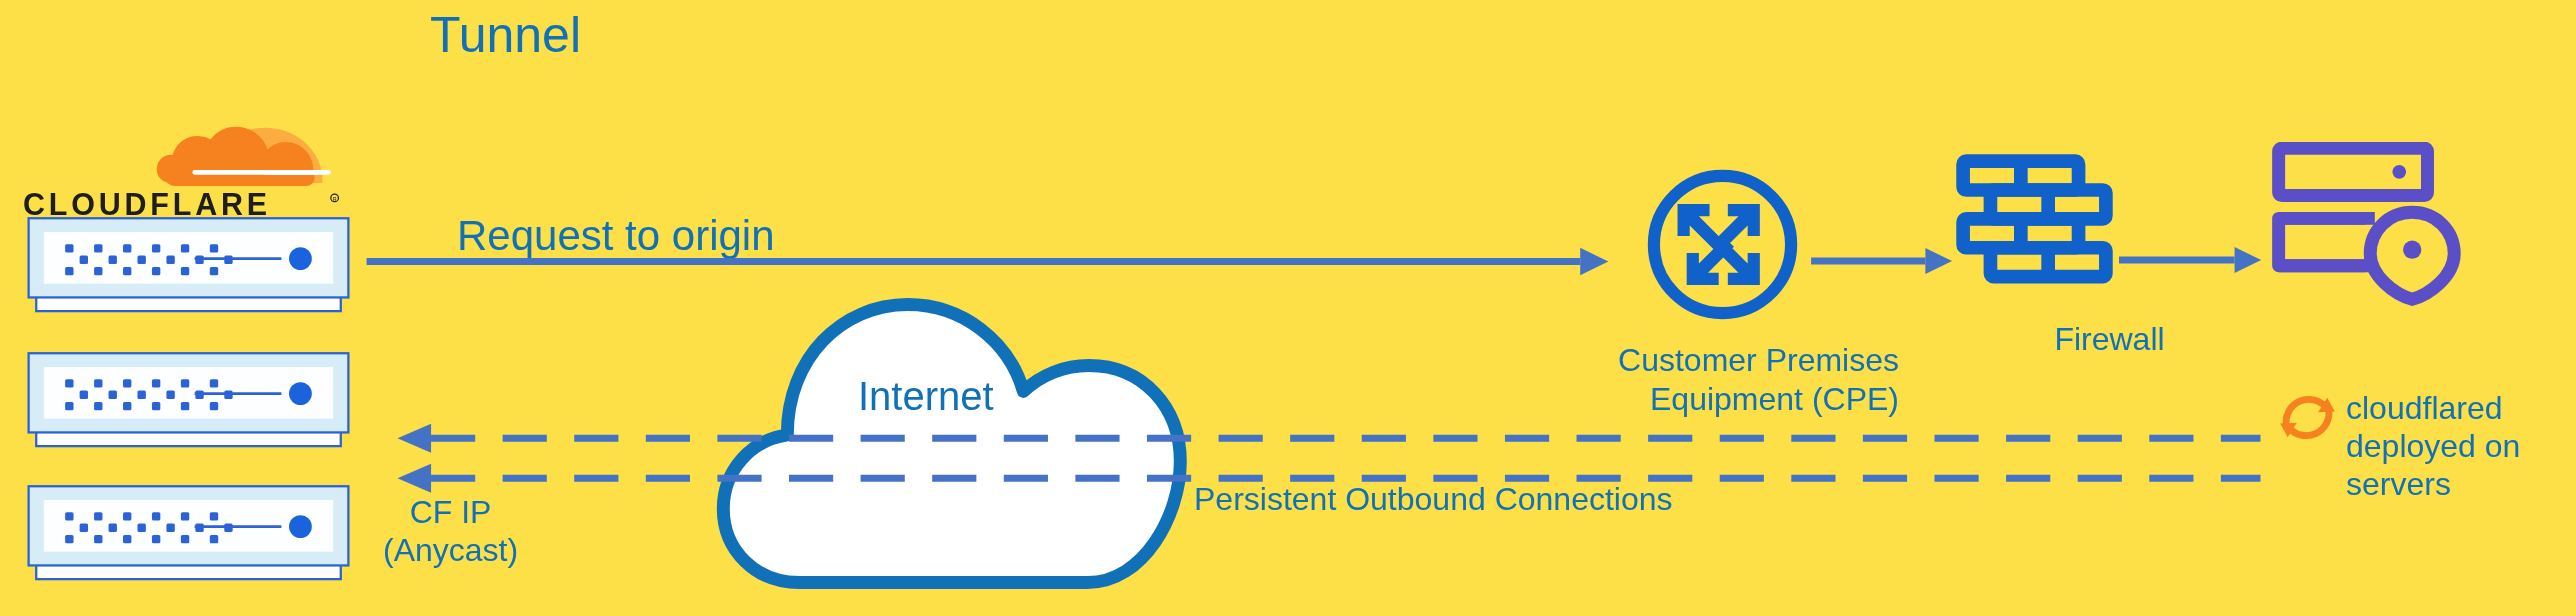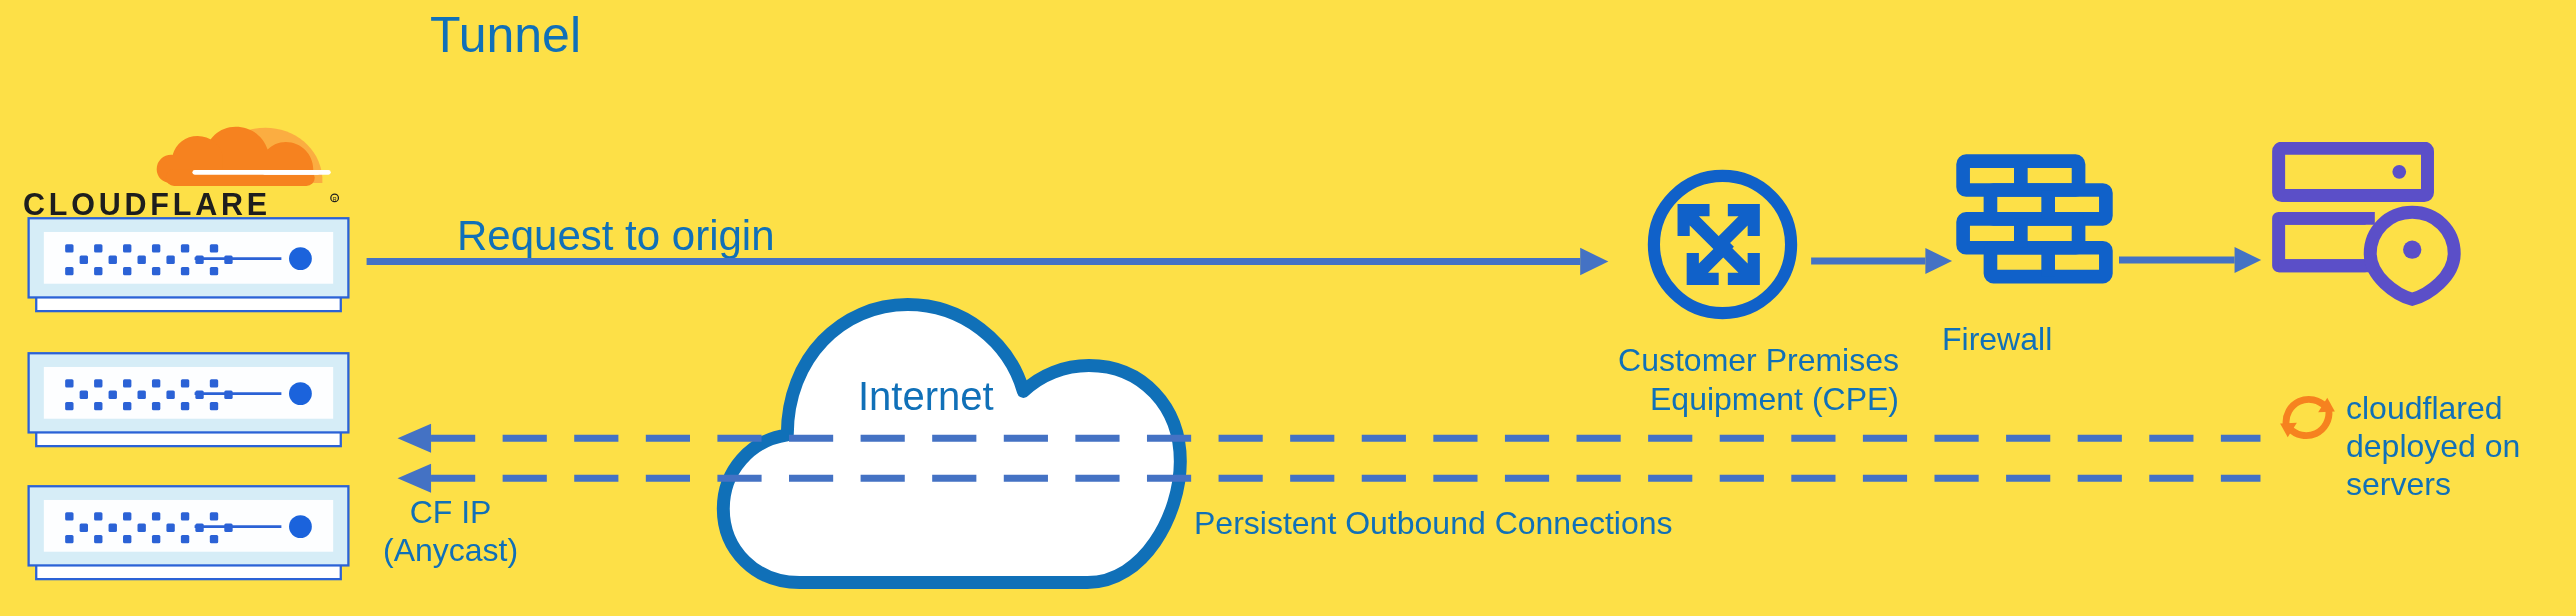--- a/index.html
+++ b/index.html
@@ -54,30 +54,30 @@
     line-height: 1.16;
   }
   #label-request-to-origin { left: 457px; top: 212px; font-size: 42px; }
   #label-internet { left: 858px; top: 373px; font-size: 40px; }
   #label-cf-ip {
     left: 383px; top: 494px; font-size: 32px;
     line-height: 1.18;
     text-align: center;
   }
   #label-persistent {
-    left: 1194px; top: 505px; font-size: 32px;
+    left: 1194px; top: 481px; font-size: 32px;
   }
   #label-cpe {
     left: 1549px; top: 341px; font-size: 32px;
     text-align: right; width: 350px;
     line-height: 1.22;
   }
   #label-firewall {
     left: 1942px; top: 320px; font-size: 32px;
-    width: 335px;
+    text-align: center; width: 335px;
     line-height: 1.22;
   }
   #label-origin-server {
     left: 2255px; top: 326px; font-size: 32px;
   }
   #label-cloudflared {
     left: 2346px; top: 390px; font-size: 32px;
     line-height: 1.18;
   }
 

